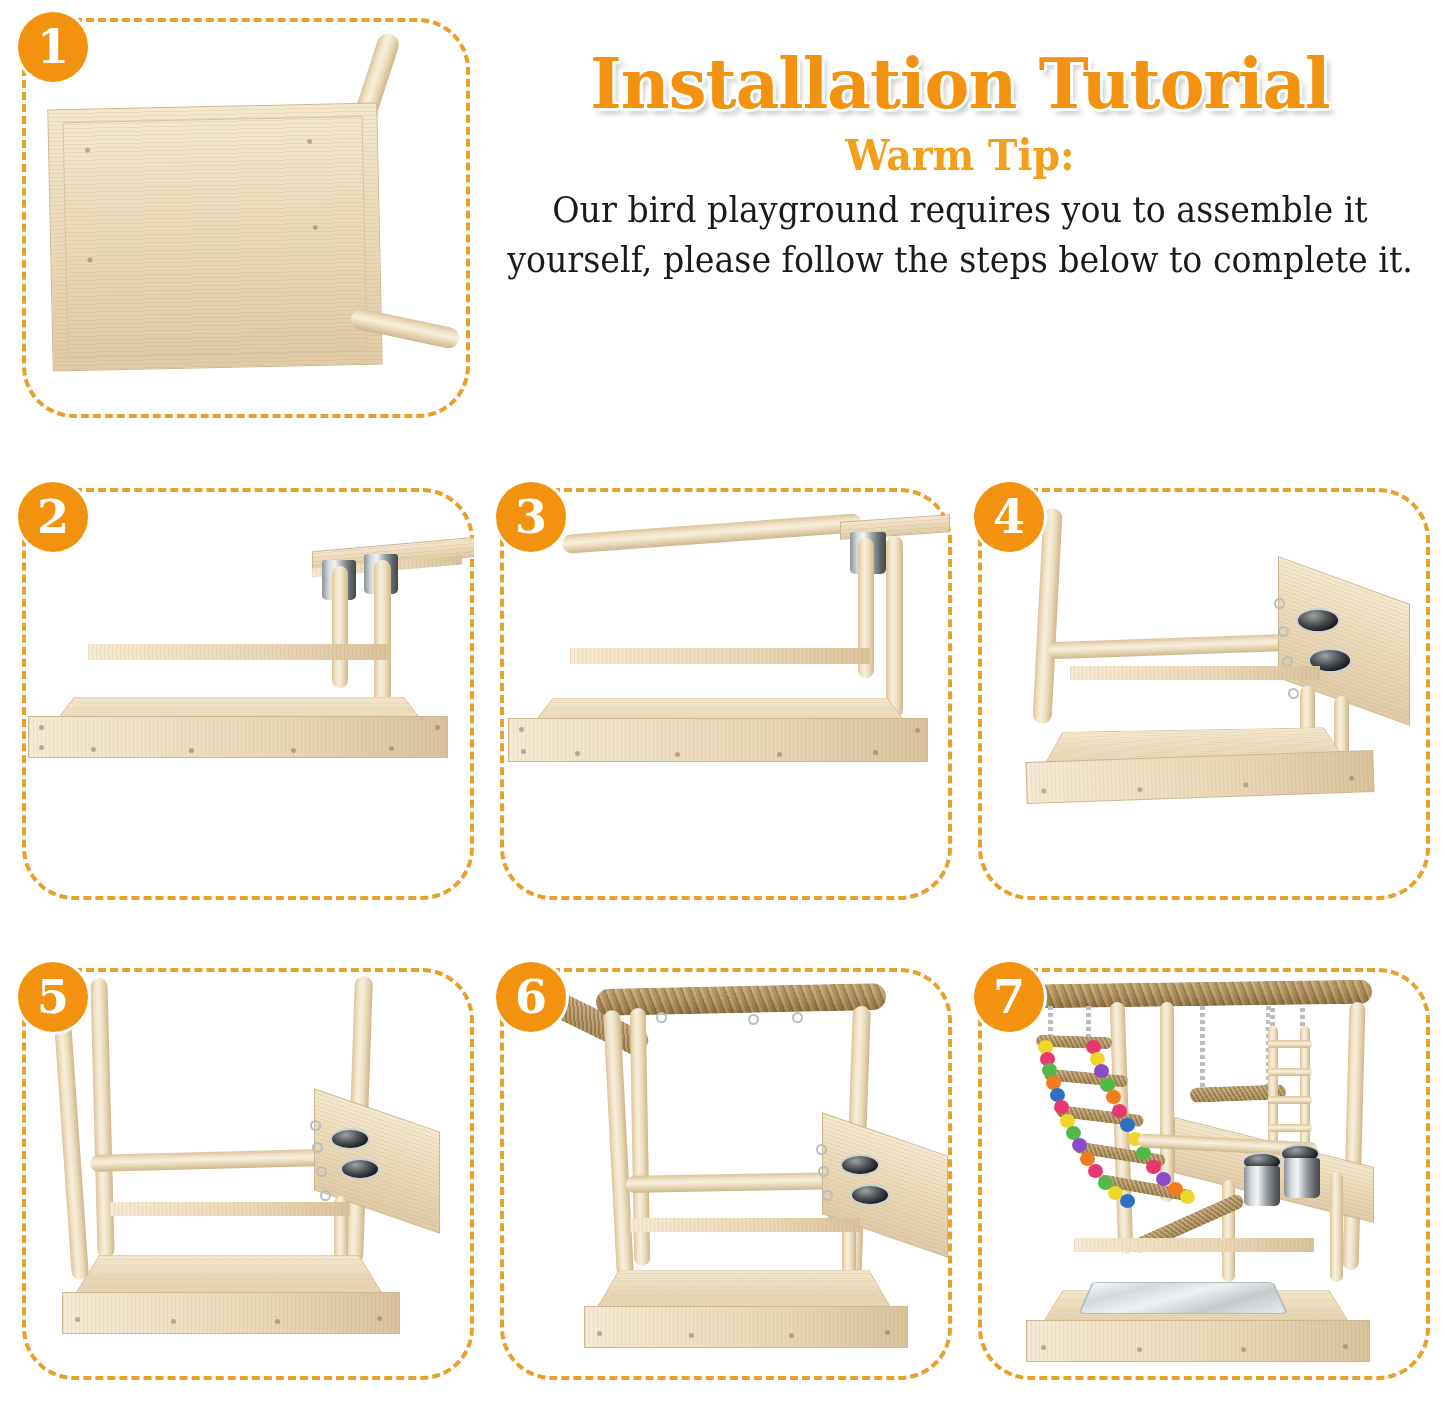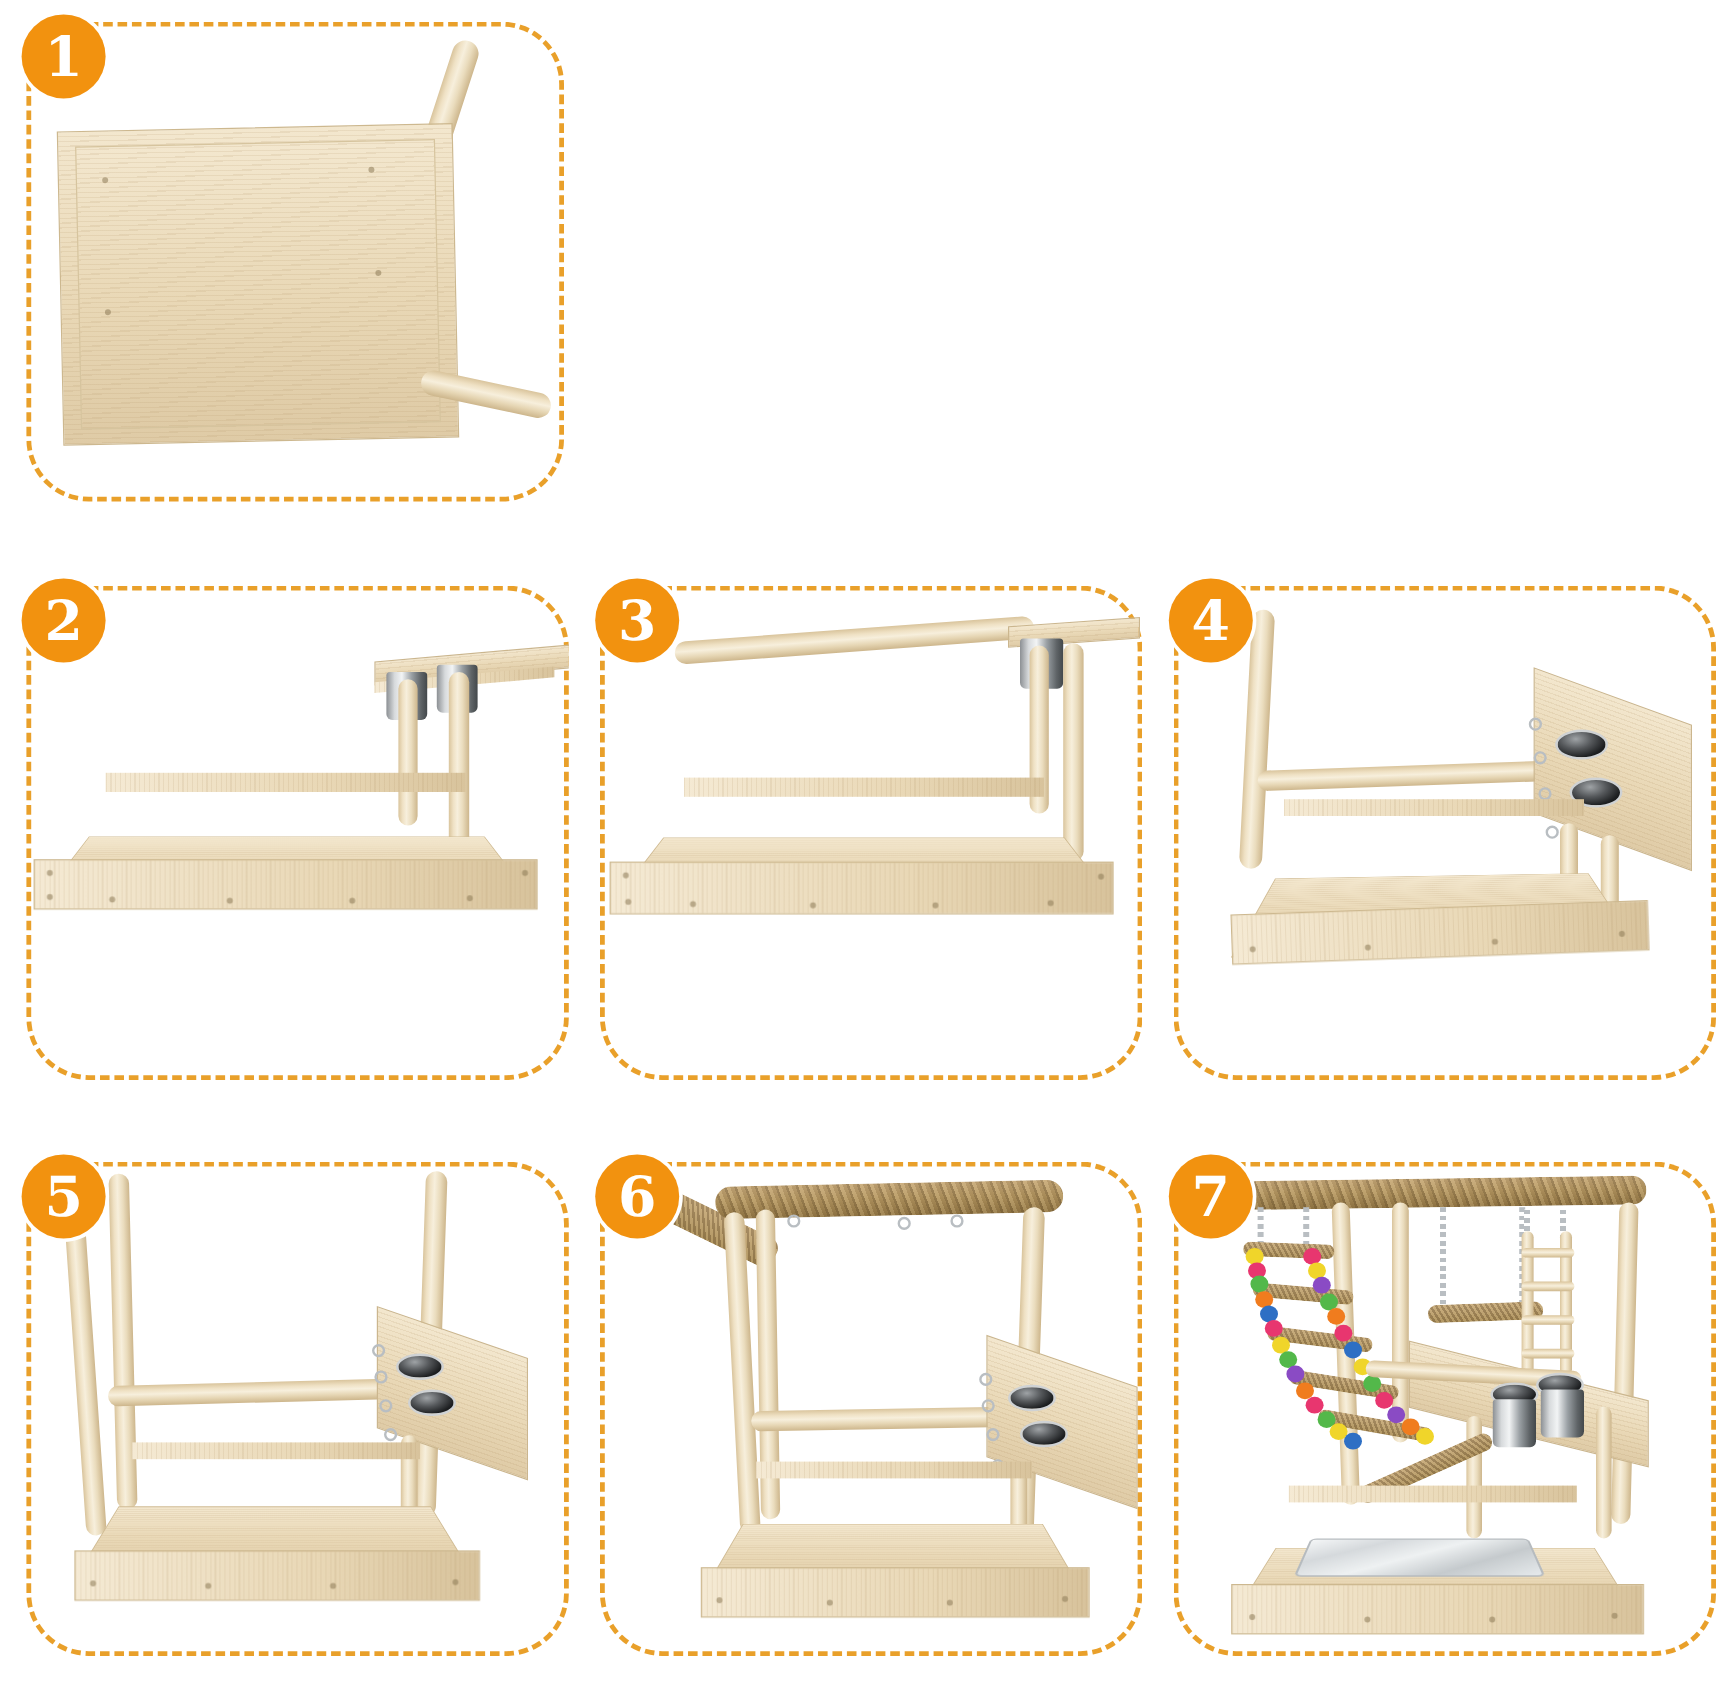--- a/index.html
+++ b/index.html
@@ -154,20 +154,25 @@
   }
   .bead { position: absolute; width: 15px; height: 14px; border-radius: 50%; }
 
   .lbl-hidden { position: absolute; width: 1px; height: 1px; overflow: hidden; opacity: 0; }
 </style>
 </head>
 <body>
 
 <div class="page">
 
+  <div class="header">
+    <div class="main-title">Installation Tutorial</div>
+    <div class="warm-tip">Warm Tip:</div>
+    <div class="tip-body">Our bird playground requires you to assemble it yourself, please follow the steps below to complete it.</div>
+  </div>
 
   <div class="panel" style="left:22px; top:18px; width:448px; height:400px;"></div>
   <div class="badge" style="left:18px; top:12px;">1</div>
   <div class="lbl-hidden">Base tray shown from below with two dowel perches attached</div>
 
   <div class="stage" style="left:22px; top:18px; width:448px; height:400px;">
 
     <div class="dowel" style="position:absolute; left:318px; top:10px; width:22px; height:130px; transform:rotate(18deg); transform-origin:50% 100%;"></div>
 
     <div class="wood" style="position:absolute; left:28px; top:88px; width:330px; height:262px; border:1px solid #cdb88f; transform:rotate(-1.2deg);">

